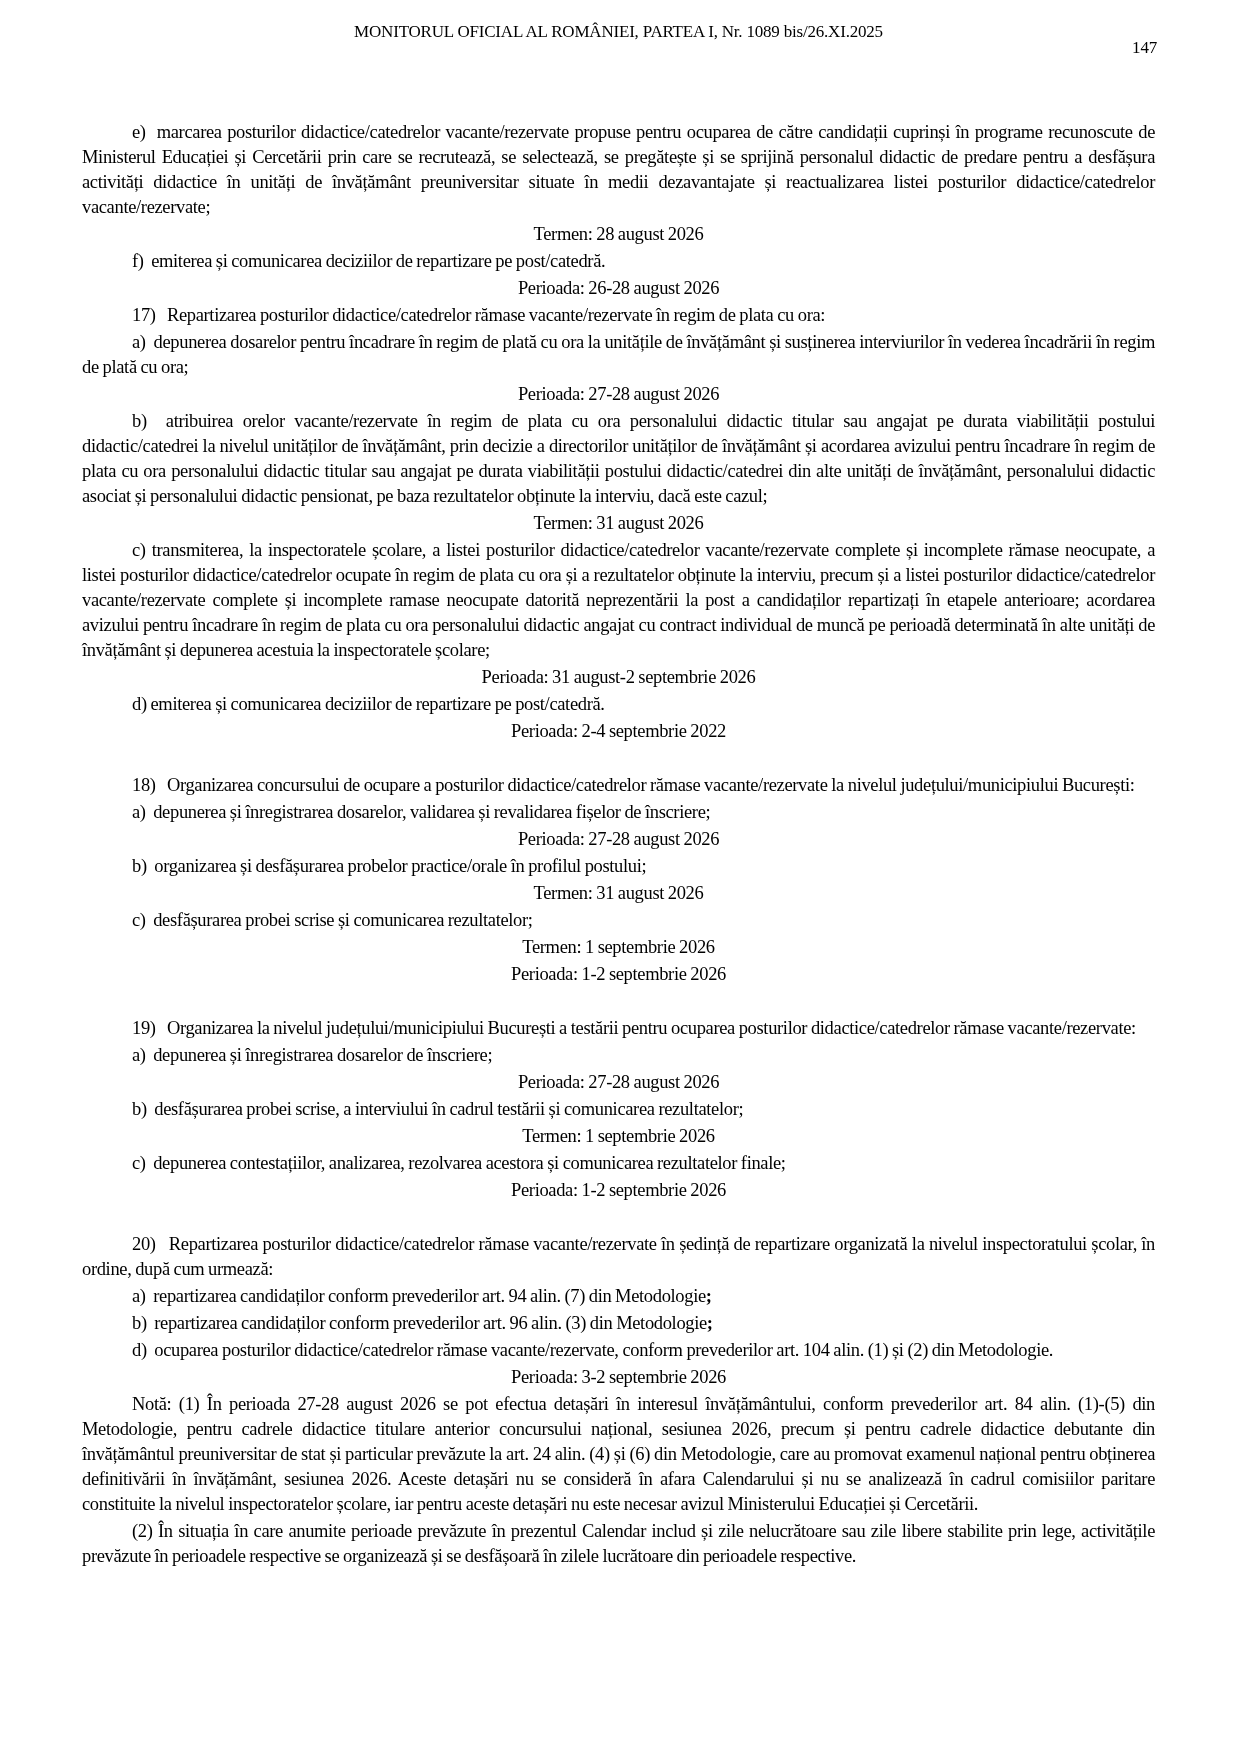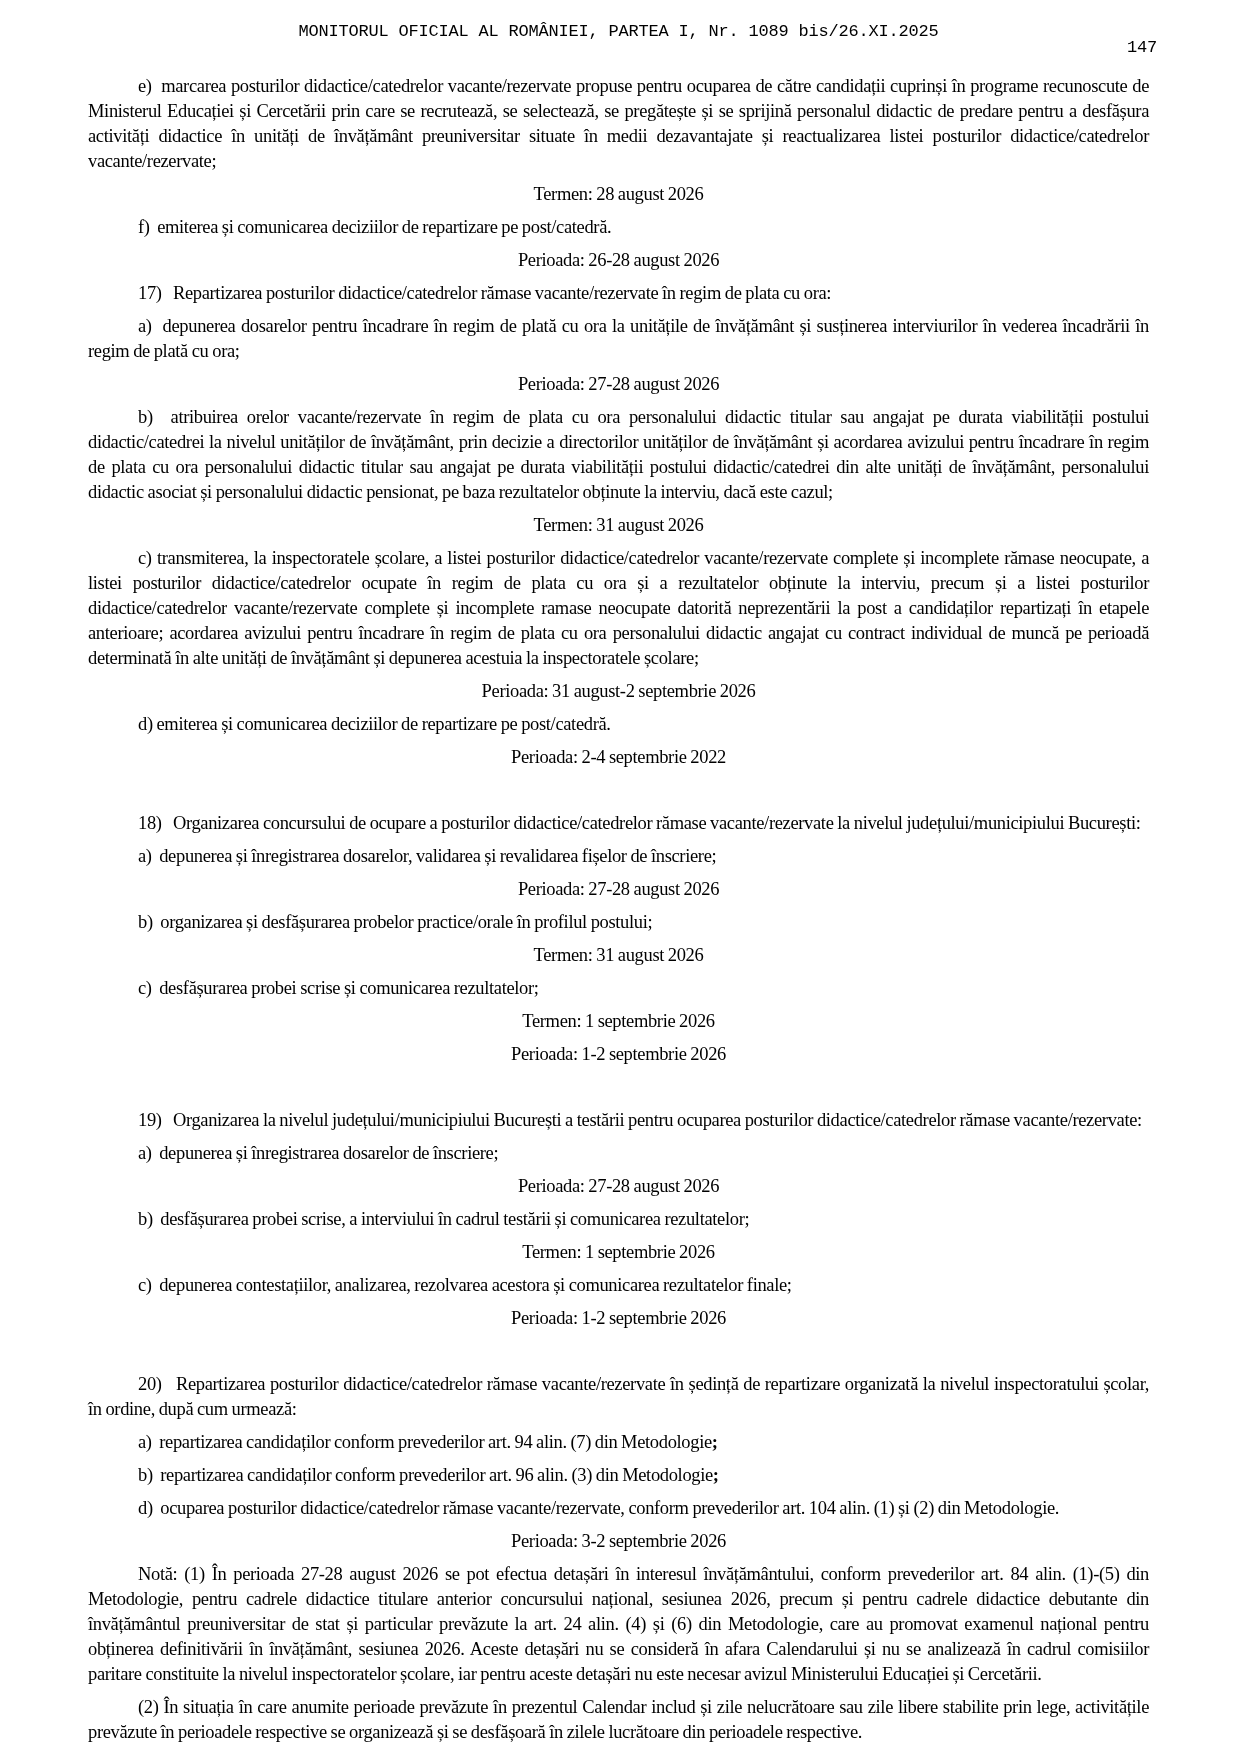--- a/index.html
+++ b/index.html
@@ -10,36 +10,36 @@
     margin: 0 auto;
     background: #ffffff;
     color: #000000;
     box-sizing: border-box;
     padding: 22px 83px 0 80px;
     font-family: "Liberation Serif", "DejaVu Serif", serif;
     overflow: hidden;
   }
   .page-header {
     position: relative;
-    font-family: Liberation Mono, monospace;
+    font-family: Liberation Serif, serif;
     font-size: 17px;
     letter-spacing: -0.2px;
-    margin-bottom: 30px;
+    margin-bottom: 76px;
     height: 22px;
   }
   .header-title { text-align: center; }
   .header-page-number { position: absolute; right: 0; top: 16px; }
   .doc-body {
     font-size: 18.5px;
     line-height: 25px;
     letter-spacing: -0.35px;
     word-spacing: -0.5px;
   }
   .para {
-    margin: 8px;
+    margin: 2px;
     text-align: justify;
     text-indent: 50px;
   }
   .para.date { text-align: center; text-indent: 0; }
   .para.note { }
   .para b { font-weight: 700; }
   .spacer { height: 25px; }
 </style>
 </head>
 <body>

